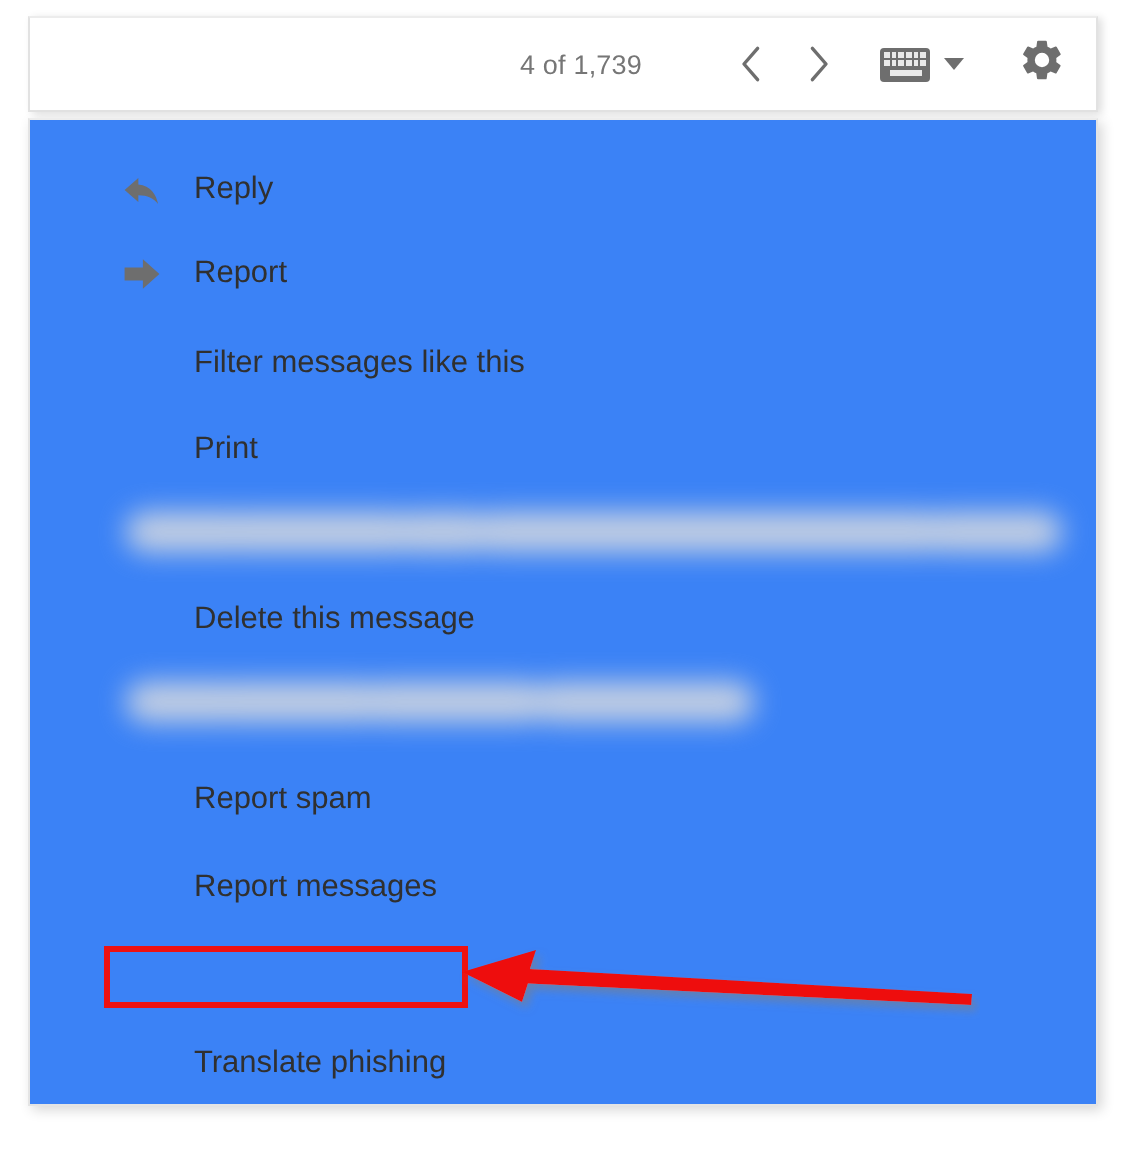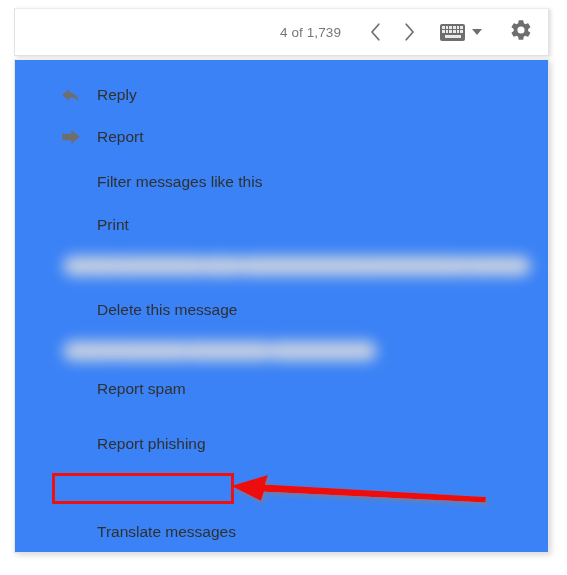--- a/index.html
+++ b/index.html
@@ -39,21 +39,21 @@
     display: flex;
     align-items: center;
     justify-content: flex-end;
     box-shadow: 2px 1px 4px rgba(0,0,0,0.13);
   }
 
   .pager-count {
     font-size: 13.5px;
     color: #767676;
     letter-spacing: 0.1px;
-    margin-right: 17px;
+    margin-right: 37px;
     white-space: nowrap;
     user-select: none;
   }
 
   .icon-btn {
     width: 34px;
     height: 34px;
     display: flex;
     align-items: center;
     justify-content: center;
@@ -290,31 +290,31 @@
       <span class="m-label">Delete this message</span>
     </div>
 
     <div class="redacted" style="left:44px; top:275px; width:340px; height:32px;">
       <span class="blob" style="left:4px;  top:6px; width:58px;"></span>
       <span class="blob" style="left:48px; top:6px; width:84px;"></span>
       <span class="blob" style="left:122px;top:6px; width:92px;"></span>
       <span class="blob" style="left:208px;top:6px; width:110px;"></span>
     </div>
 
-    <div class="menu-item" style="top:308px;">
+    <div class="menu-item" style="top:319px;">
       <span class="m-label">Report spam</span>
     </div>
 
     <div class="menu-item" style="top:363px;">
-      <span class="m-label">Report phishing</span>
+      <span class="m-label">Report messages</span>
     </div>
 
 
     <div class="menu-item" style="top:451px;">
-      <span class="m-label">Translate messages</span>
+      <span class="m-label">Translate phishing</span>
     </div>
   </div>
 
   <div id="highlight-box"></div>
 
   <svg id="red-arrow" viewBox="0 0 262 42">
     <defs>
       <filter id="arrowShadow" x="-30%" y="-40%" width="180%" height="200%">
         <feDropShadow dx="2.5" dy="3" stdDeviation="2.2" flood-color="#808080" flood-opacity="0.55"></feDropShadow>
       </filter>

